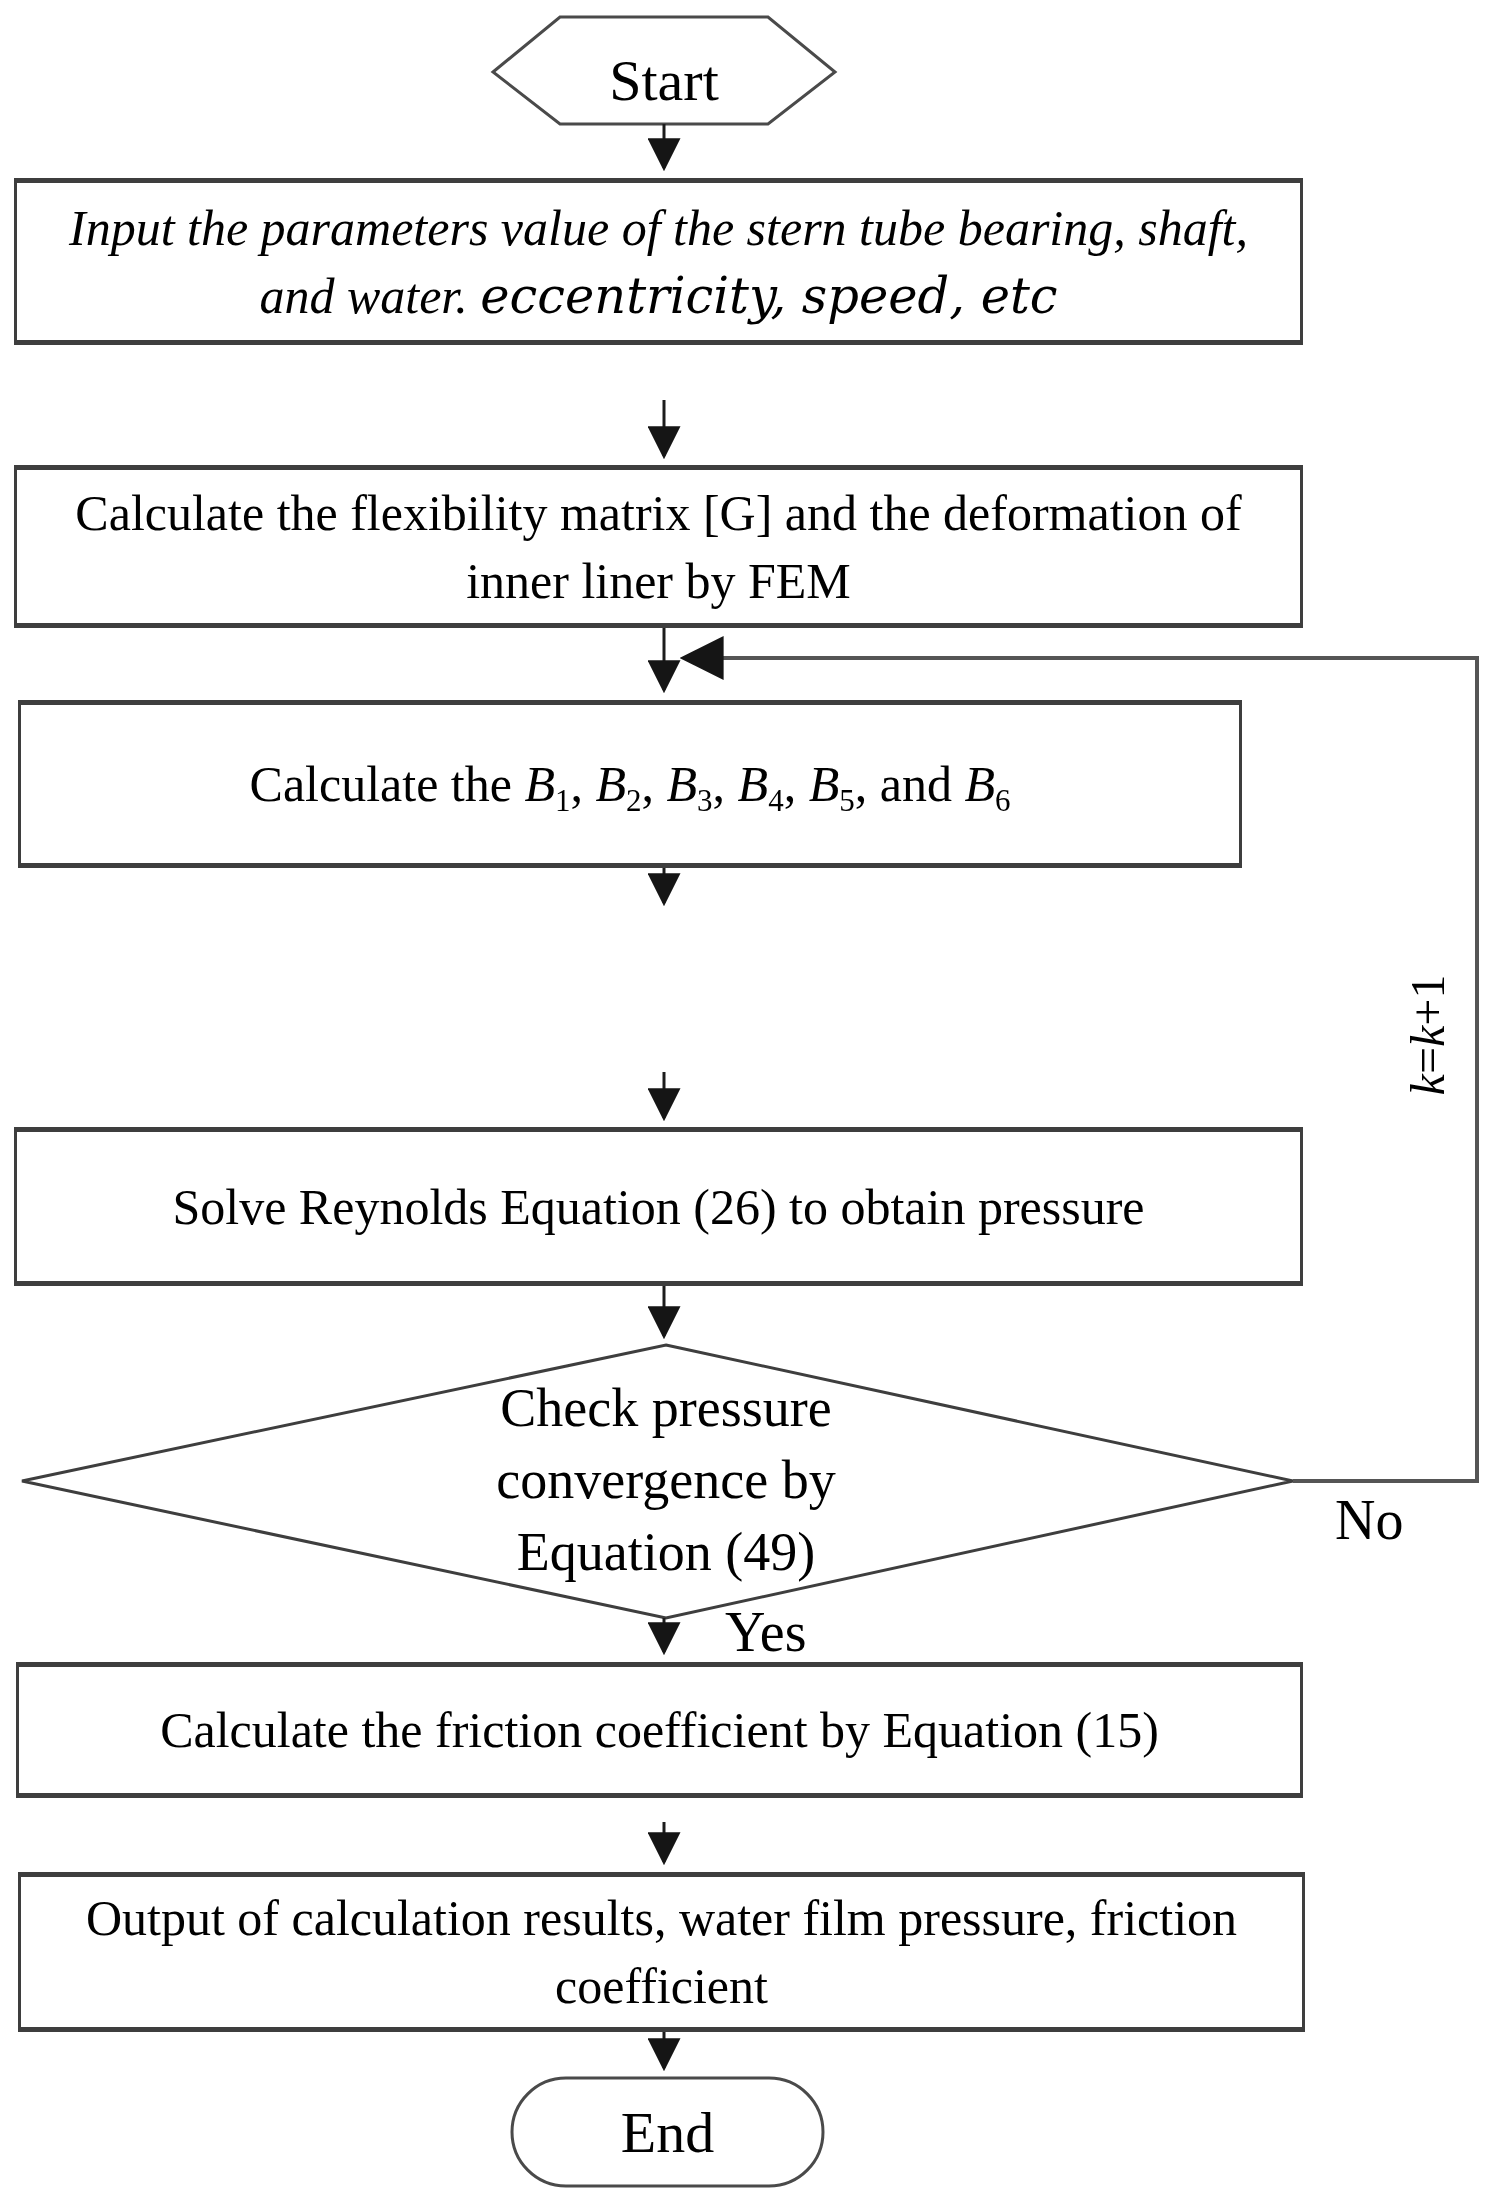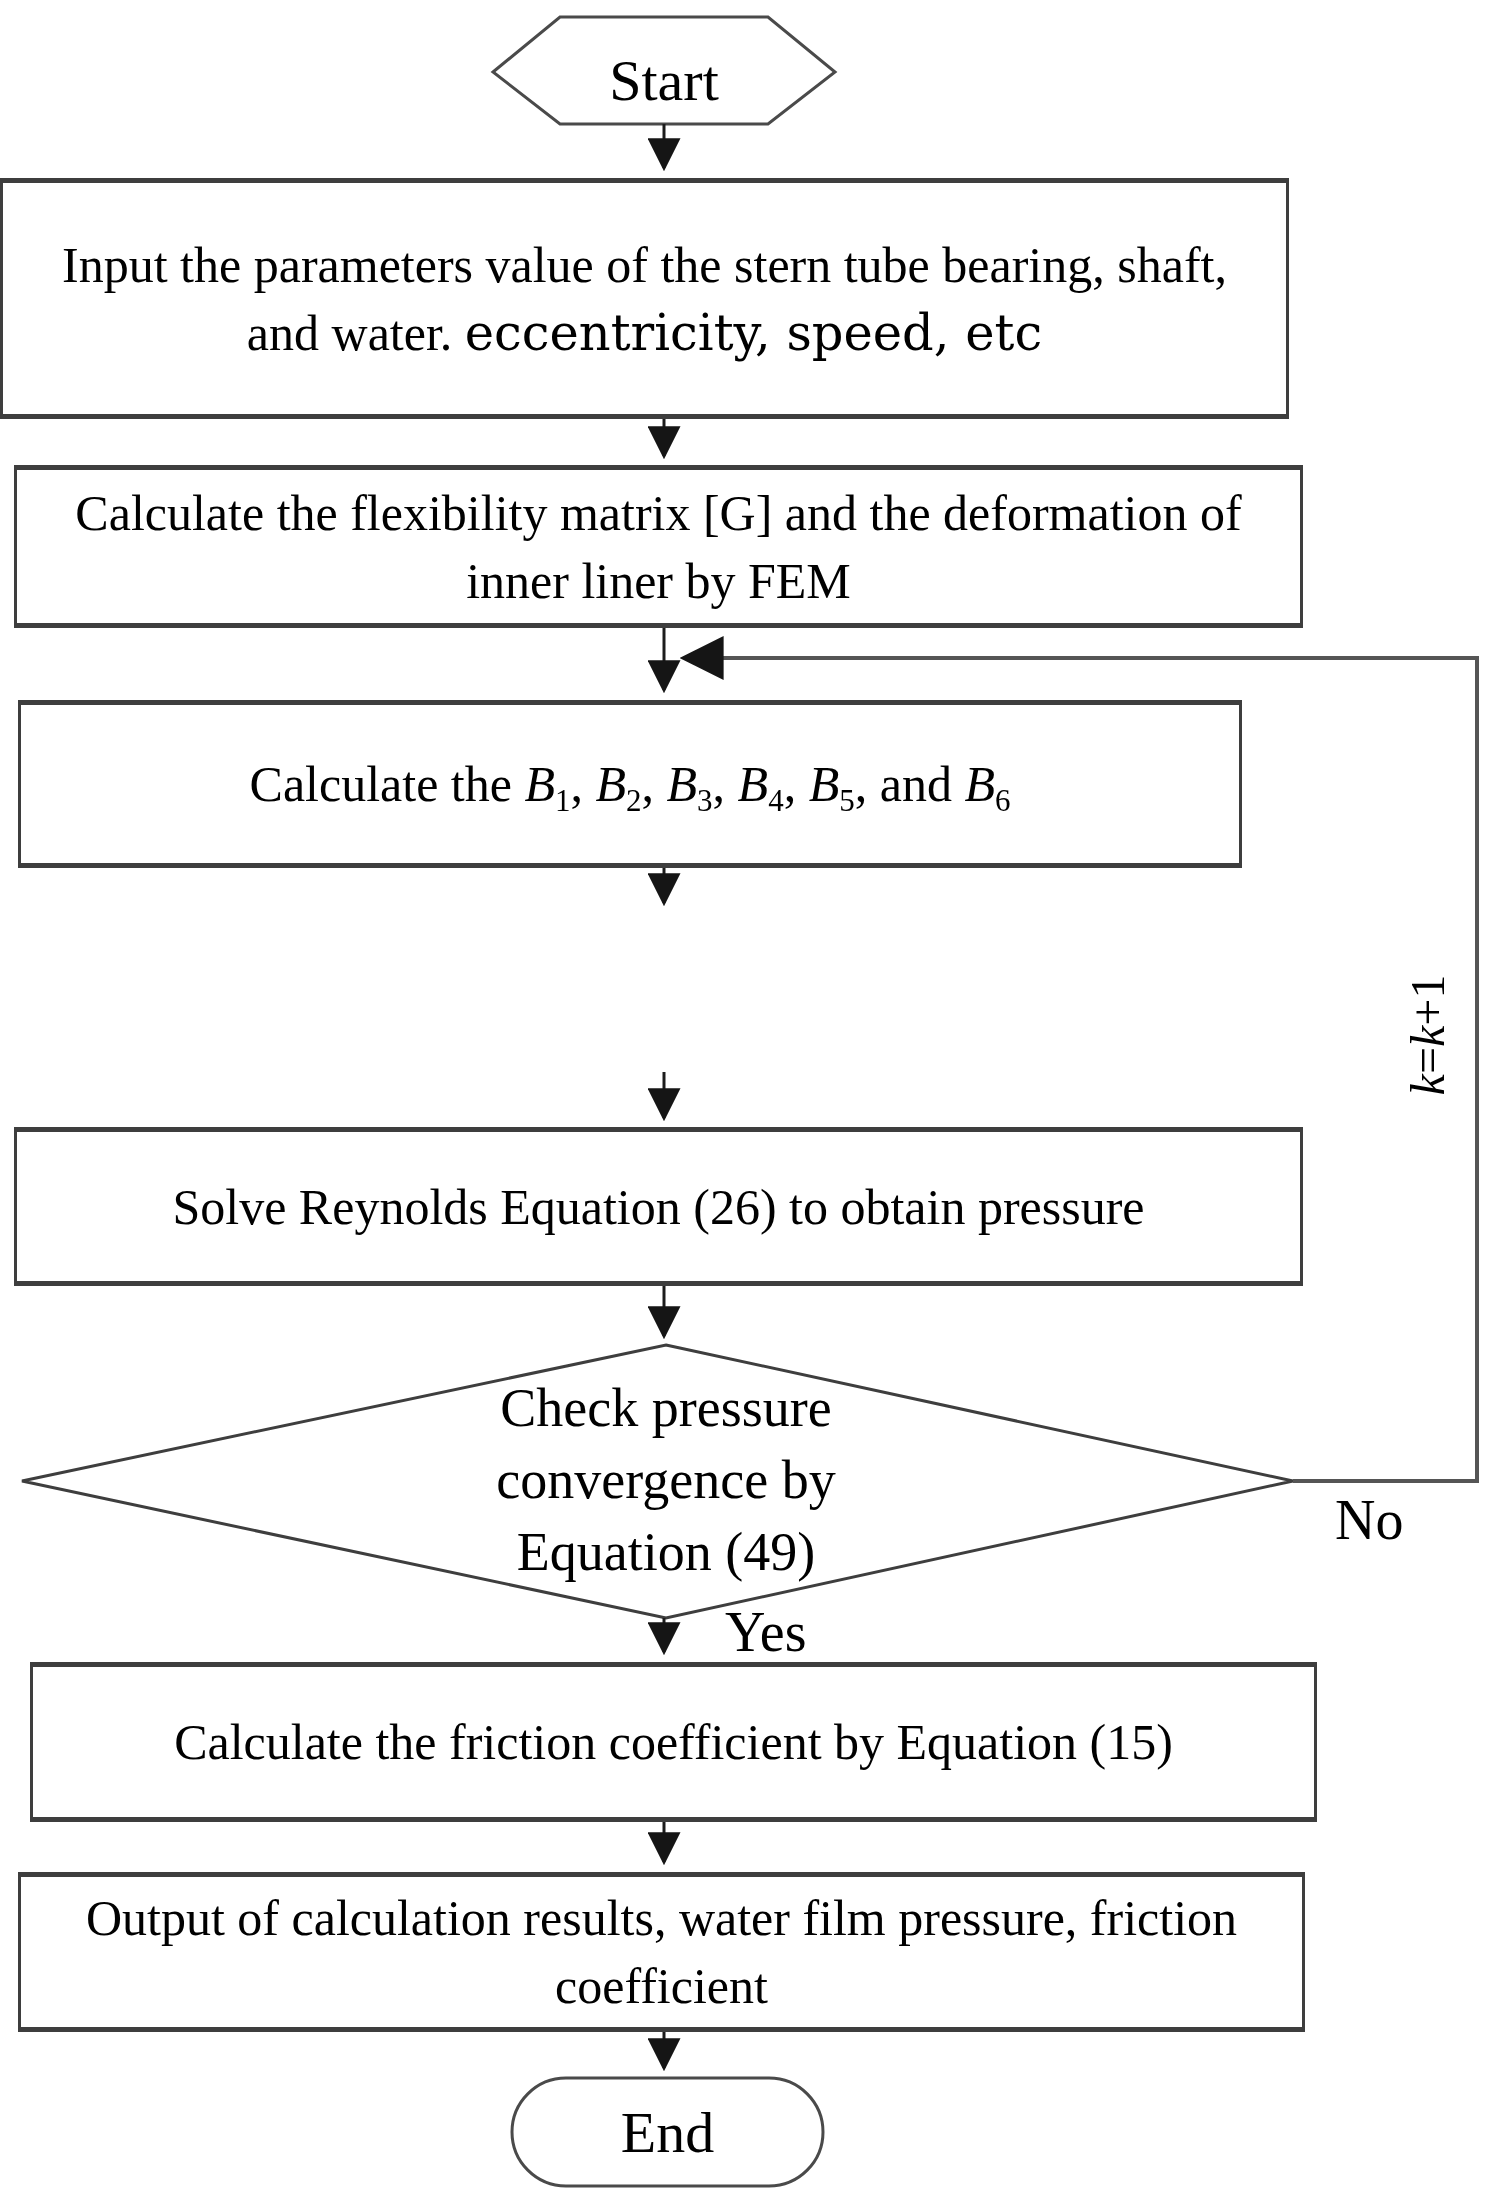--- a/index.html
+++ b/index.html
@@ -90,42 +90,42 @@
   </svg>
 
   <div class="terminal-label" style="left:493px; top:17px; width:342px; height:126px;">
     <span>Start</span>
   </div>
 
   <div class="terminal-label" style="left:512px; top:2078px; width:311px; height:108px;">
     <span>End</span>
   </div>
 
-  <div class="node rectnode pad36" style="left:0; top:178px; width:1289px; height:241px;">
+  <div class="node rectnode pad36" style="left:14px; top:178px; width:1289px; height:167px;font-style:italic;">
     <div><span>Input the parameters value of the stern tube bearing, shaft, and water. </span><span class="s-alt">eccentricity, speed, etc</span></div>
   </div>
 
   <div class="node rectnode pad40" style="left:14px; top:465px; width:1289px; height:163px;">
     <div>Calculate the flexibility matrix [G] and the deformation of inner liner by FEM</div>
   </div>
 
   <div class="node rectnode pad40" style="left:18px; top:700px; width:1224px; height:168px;">
     <div><span>Calculate the </span><span class="s-it">B</span><span class="s-sub">1</span><span>, </span><span class="s-it">B</span><span class="s-sub">2</span><span>, </span><span class="s-it">B</span><span class="s-sub">3</span><span>, </span><span class="s-it">B</span><span class="s-sub">4</span><span>, </span><span class="s-it">B</span><span class="s-sub">5</span><span>, and </span><span class="s-it">B</span><span class="s-sub">6</span></div>
   </div>
 
 
   <div class="node rectnode pad40" style="left:14px; top:1127px; width:1289px; height:159px;">
     <div>Solve Reynolds Equation (26) to obtain pressure</div>
   </div>
 
   <div class="node" style="left:426px; top:1372px; width:480px; height:216px; font-size:54px; line-height:72px;">
     <div>Check pressure convergence by Equation (49)</div>
   </div>
 
-  <div class="node rectnode pad40" style="left:30px; top:1662px; width:1287px; height:160px;">
+  <div class="node rectnode pad40" style="left:16px; top:1662px; width:1287px; height:136px;">
     <div>Calculate the friction coefficient by Equation (15)</div>
   </div>
 
   <div class="node rectnode pad40" style="left:18px; top:1872px; width:1287px; height:160px;">
     <div>Output of calculation results, water film pressure, friction coefficient</div>
   </div>
 
   <div class="label" style="left:725px; top:1604px;">Yes</div>
 
   <div class="label" style="left:1335px; top:1484px;margin-top:8px;">No</div>

